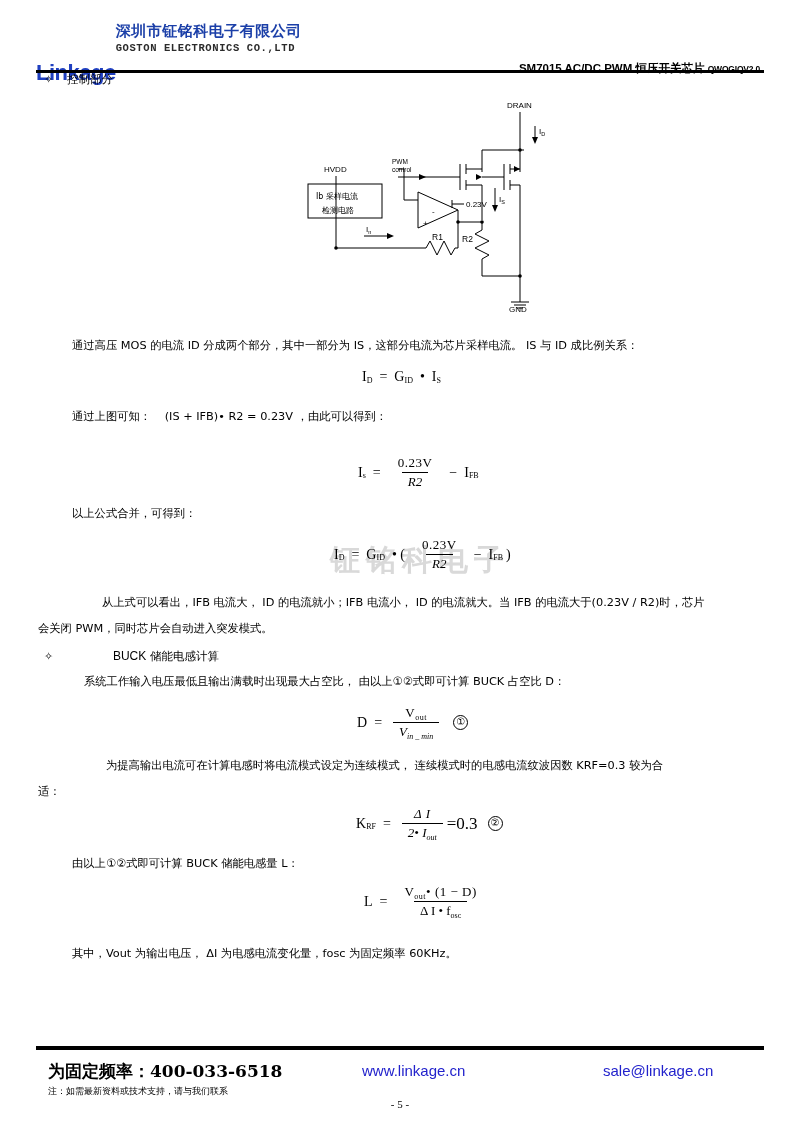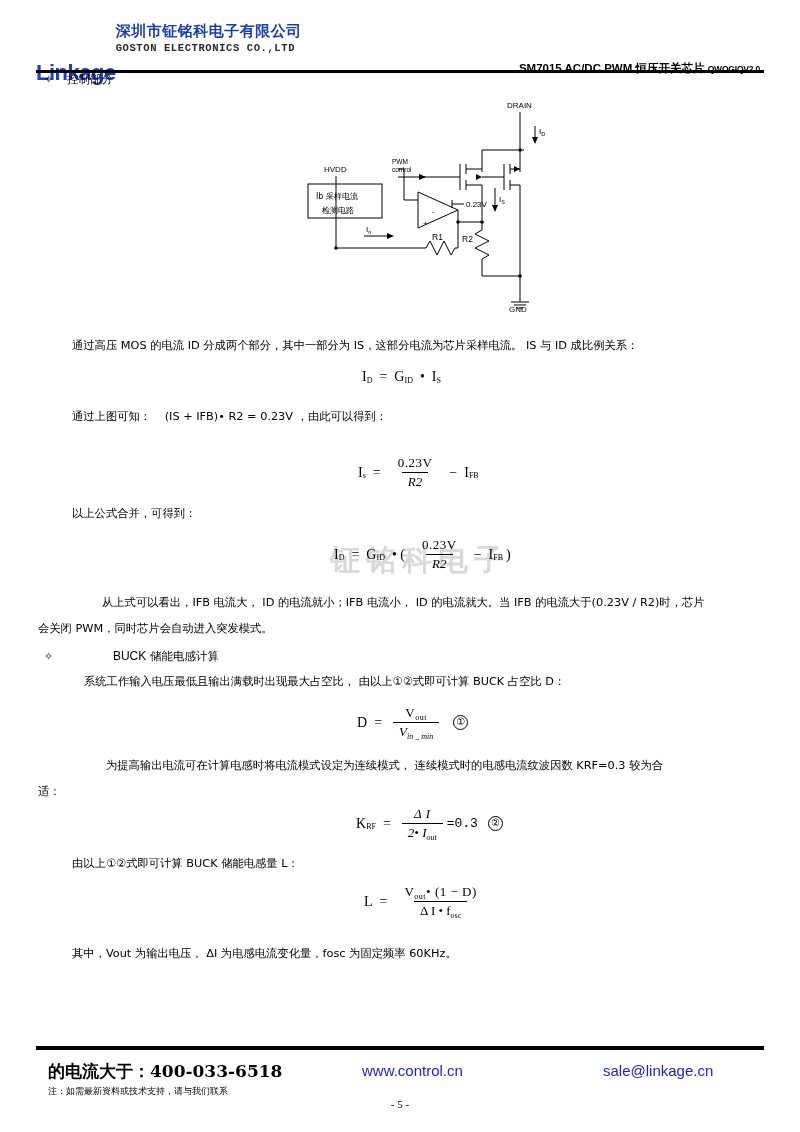--- a/index.html
+++ b/index.html
@@ -468,40 +468,40 @@
   <div class="para" style="left:38px; top:779px;">适：</div>
 
   <div class="formula" style="left:356px; top:806px;">
     <span class="f-var">K</span>
       <span class="f-sub">RF</span>
     <span class="f-op">=</span>
     <span class="frac">
       <span class="num" style="font-style:italic;">Δ I</span>
       <span class="den"><span>2• I</span><span class="f-sub">out</span></span>
     </span>
-    <span class="f-var" style="font-family:Liberation Mono, monospace; font-size:13px;">=0.3</span>
+    <span class="f-var" style="font-family:Liberation Serif, serif; font-size:17px;">=0.3</span>
     <span class="circled">②</span>
   </div>
 
   <div class="para" style="left:72px; top:851px;">由以上①②式即可计算 BUCK 储能电感量 L：</div>
 
   <div class="formula" style="left:364px; top:884px;">
     <span class="f-var">L</span>
     <span class="f-op">=</span>
     <span class="frac">
       <span class="num" style="font-style:normal;"><span>V</span><span class="f-sub">out</span><span>• (1 −   D)</span></span>
       <span class="den" style="font-style:normal;"><span>Δ I • f</span><span class="f-sub">osc</span></span>
     </span>
   </div>
 
   <div class="para" style="left:72px; top:941px; width:690px;">其中，Vout 为输出电压， ΔI 为电感电流变化量，fosc 为固定频率 60KHz。</div>
 
   <div class="rule-bottom"></div>
 
   <div class="foot-phone">
-    <span>的电流大于：</span><span>400-033-6518</span>
+    <span>为固定频率：</span><span>400-033-6518</span>
   </div>
   <div class="foot-note">注：如需最新资料或技术支持，请与我们联系</div>
-  <div class="foot-web">www.control.cn</div>
+  <div class="foot-web">www.linkage.cn</div>
   <div class="foot-mail">sale@linkage.cn</div>
   <div class="page-num">- 5 -</div>
 
 </div>
 
 </body></html>

